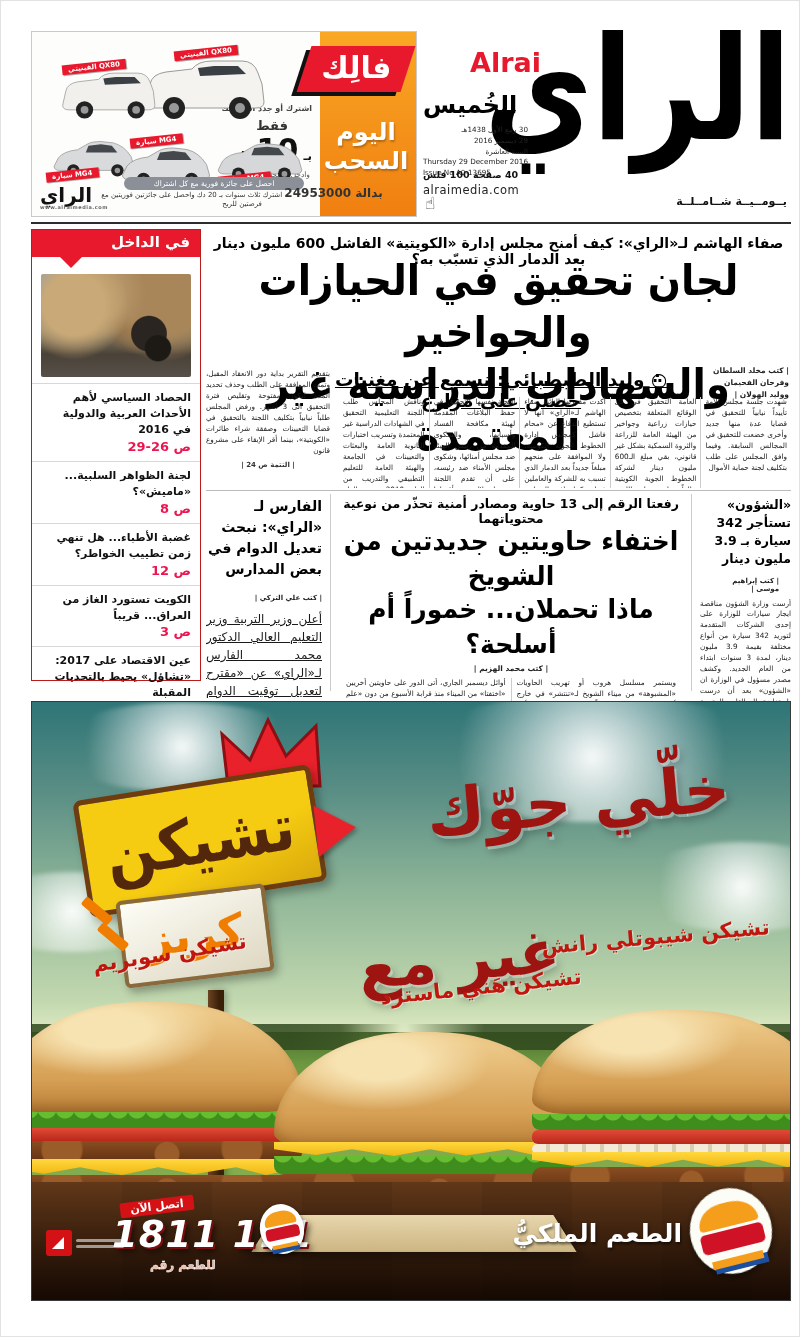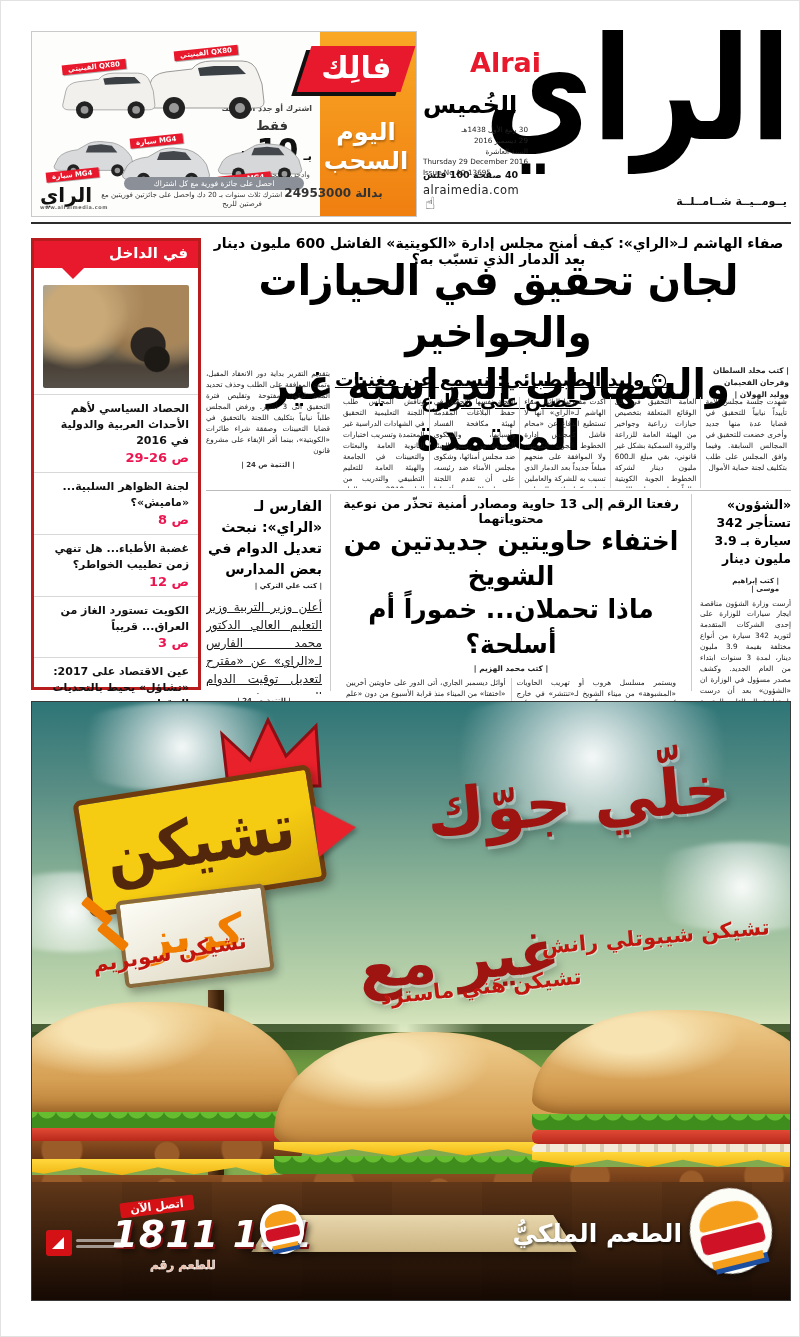--- a/index.html
+++ b/index.html
@@ -38,21 +38,21 @@
   .ad-bottom-line { position:absolute; left:60px; bottom:8px; width:300px; font-size:7px; color:#333; text-align:center; direction:rtl;margin-top:44px; }
   .ad-bottom-line b { font-size:12px; }
   .ad-brand { position:absolute; left:8px; bottom:6px; font-size:20px; font-weight:900; color:#111; line-height:1; }
   .ad-brand small { display:block; font-size:5px; color:#666; letter-spacing:.5px; }
   .car { position:absolute; }
 
   
   #top-rule { left:30px; top:221px; width:760px; height:2px; background:#2c2c2c; }
 
   
-  #sidebar { left:30px; top:237px; width:170px; height:452px; border:3px solid #b91c1c; background:#fff; }
+  #sidebar { left:30px; top:228px; width:170px; height:452px; border:1px solid #b91c1c; background:#fff; }
   .sb-head { position:relative; background:#e8192c; height:27px; color:#fff; font-weight:900; font-size:15px; text-align:right; padding:3px 10px 0 0; direction:rtl; }
   .sb-head:after { content:""; position:absolute; left:28px; top:27px; border:11px solid transparent; border-top-color:#e8192c; }
   .sb-img { margin:17px 9px 6px 9px; height:103px; border-radius:2px;
     background:radial-gradient(circle at 78% 72%, #1d1a16 9%, transparent 10%),
       radial-gradient(circle at 72% 58%, #2a2520 14%, transparent 15%),
       radial-gradient(circle at 22% 30%, #c9a977 22%, transparent 40%),
       radial-gradient(circle at 38% 18%, #b59467 20%, transparent 38%),
       radial-gradient(circle at 82% 22%, #a8865a 26%, transparent 44%),
       radial-gradient(circle at 64% 38%, #8a6b45 20%, transparent 36%),
       linear-gradient(180deg,#94a0a8 0%, #8d8066 55%, #4a4238 78%, #565049 100%); }
@@ -84,21 +84,21 @@
   .shooun .txt { font-size:7.3px; line-height:1.5; color:#1a1a1a; height:110px; overflow:hidden; }
   .containers { width:360px; padding:0 10px; direction:rtl; }
   .containers .kick2 { font-size:12.5px; font-weight:900; text-align:center; color:#000; margin-top:2px; }
   .containers h2 { font-size:25px; font-weight:900; text-align:center; color:#000; line-height:1.3; margin-top:2px; transform:scaleY(1.05); }
   .containers .byl { text-align:center; font-size:7.5px; font-weight:700; margin:6px 0 5px; color:#222; }
   .cont-cols { display:flex; direction:rtl; height:92px; overflow:hidden; }
   .cont-cols > div { flex:1; padding:0 5px; font-size:7.3px; line-height:1.5; color:#1a1a1a; overflow:hidden; }
   .cont-cols > div:not(:first-child) { border-right:1px solid #ccc; }
   .schools { width:125px; padding:2px 8px 0 0; border-right:1px solid #ccc; direction:rtl; }
   .schools h3 { font-size:14px; font-weight:900; color:#000; line-height:1.5; }
-  .schools .byl { font-size:7px; font-weight:700; margin:2px 0 8px; color:#222; }
+  .schools .byl { font-size:7px; font-weight:700; margin:14px 0 8px; color:#222; }
   .schools .txt { font-size:12px; line-height:1.5; color:#1a1a1a; height:96px; overflow:hidden;text-decoration:underline; }
 
   
   #burger-ad { left:30px; top:700px; width:760px; height:600px; border:1px solid #3a3a3a; overflow:hidden;
     background:linear-gradient(180deg,#2e7577 0%, #578c84 14%, #8fb698 32%, #c2d8af 50%, #e2ecc6 56%, #dfe9c0 60%); }
   .cloud { position:absolute; border-radius:50%; background:radial-gradient(circle, rgba(255,255,255,.95) 0%, rgba(255,255,255,0) 70%); filter:blur(2px); }
   .grass { position:absolute; left:0; top:330px; width:100%; height:180px;
     background:linear-gradient(180deg,#4e7030 0%, #6d9840 18%, #7fa84a 45%, #86ad52 100%); }
   .treeline { position:absolute; left:0; top:322px; width:100%; height:26px;
     background:radial-gradient(circle at 6% 100%, #31491f 30%, transparent 40%),

